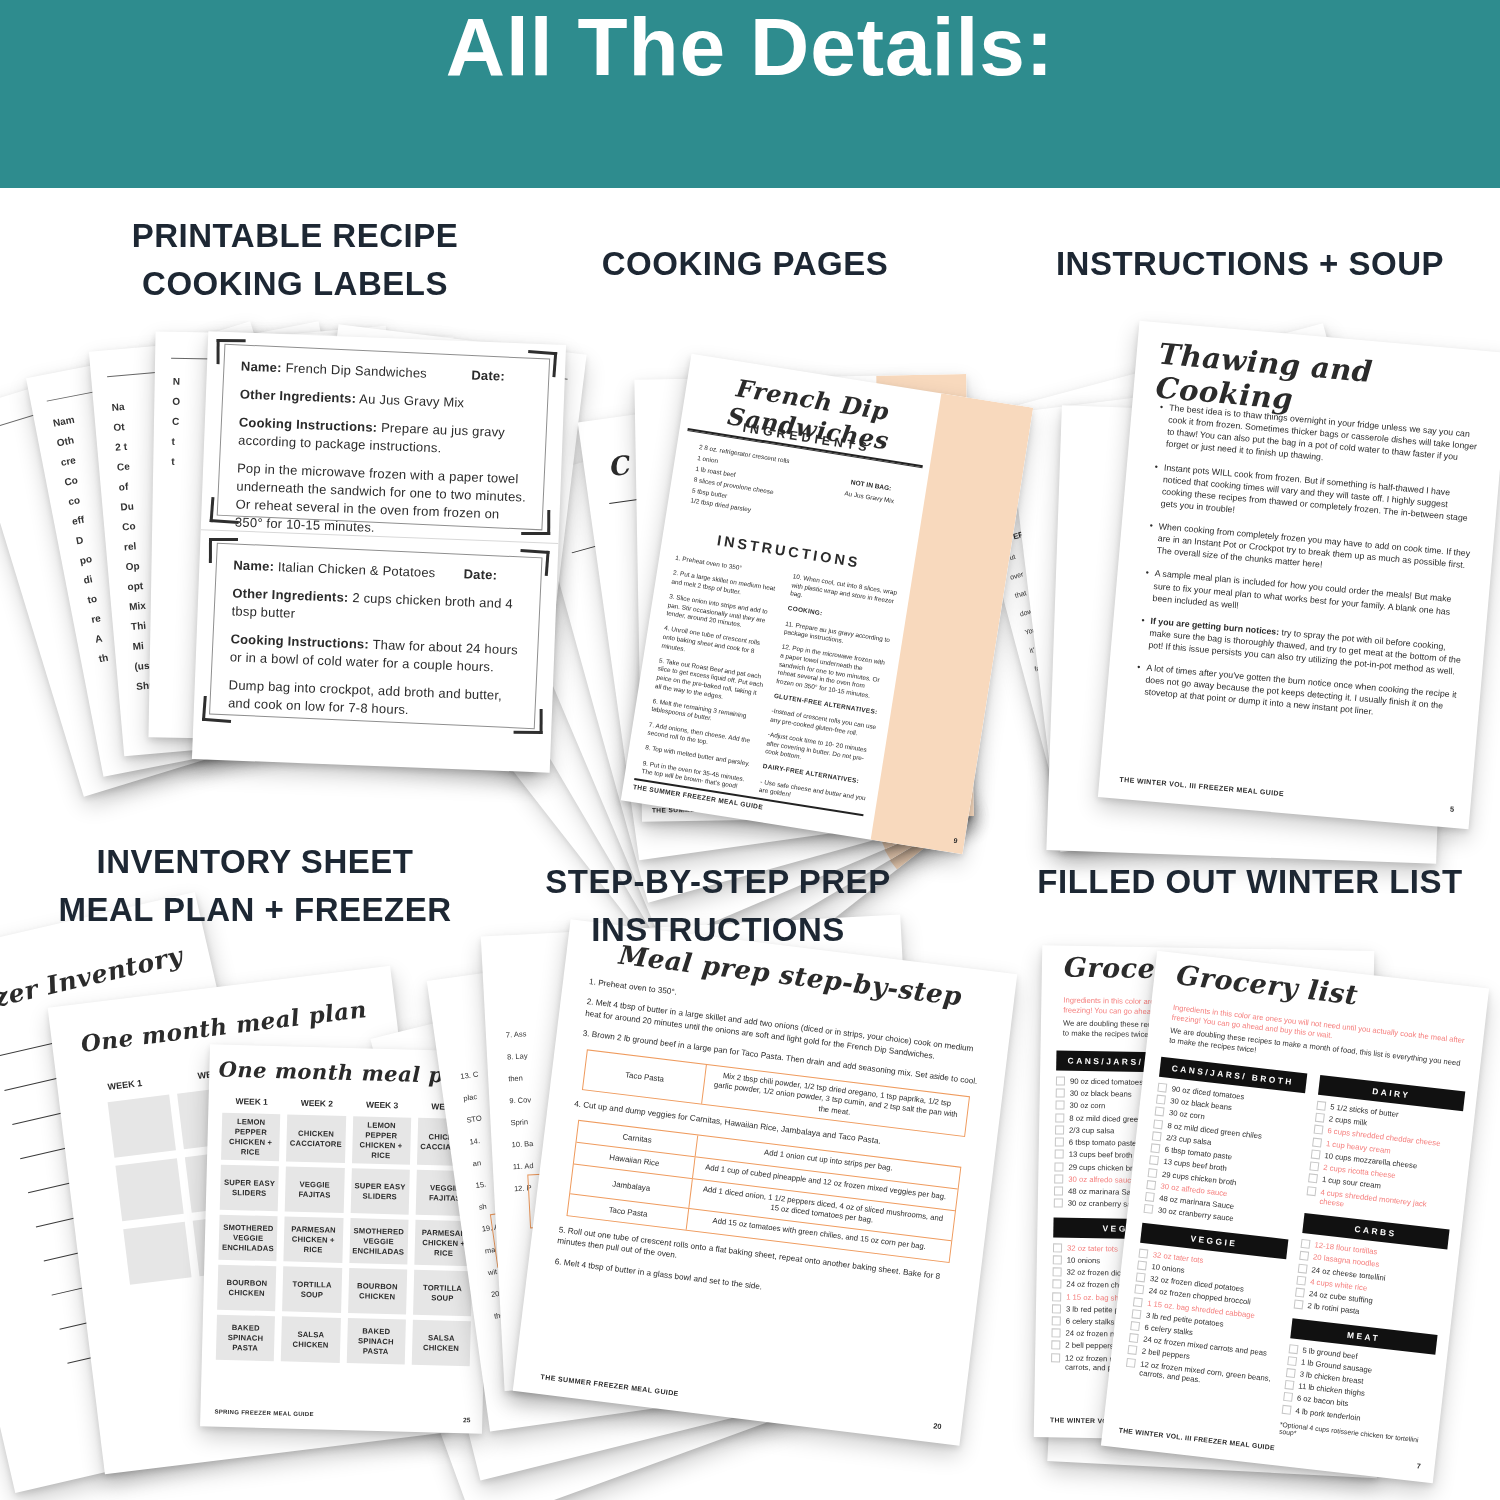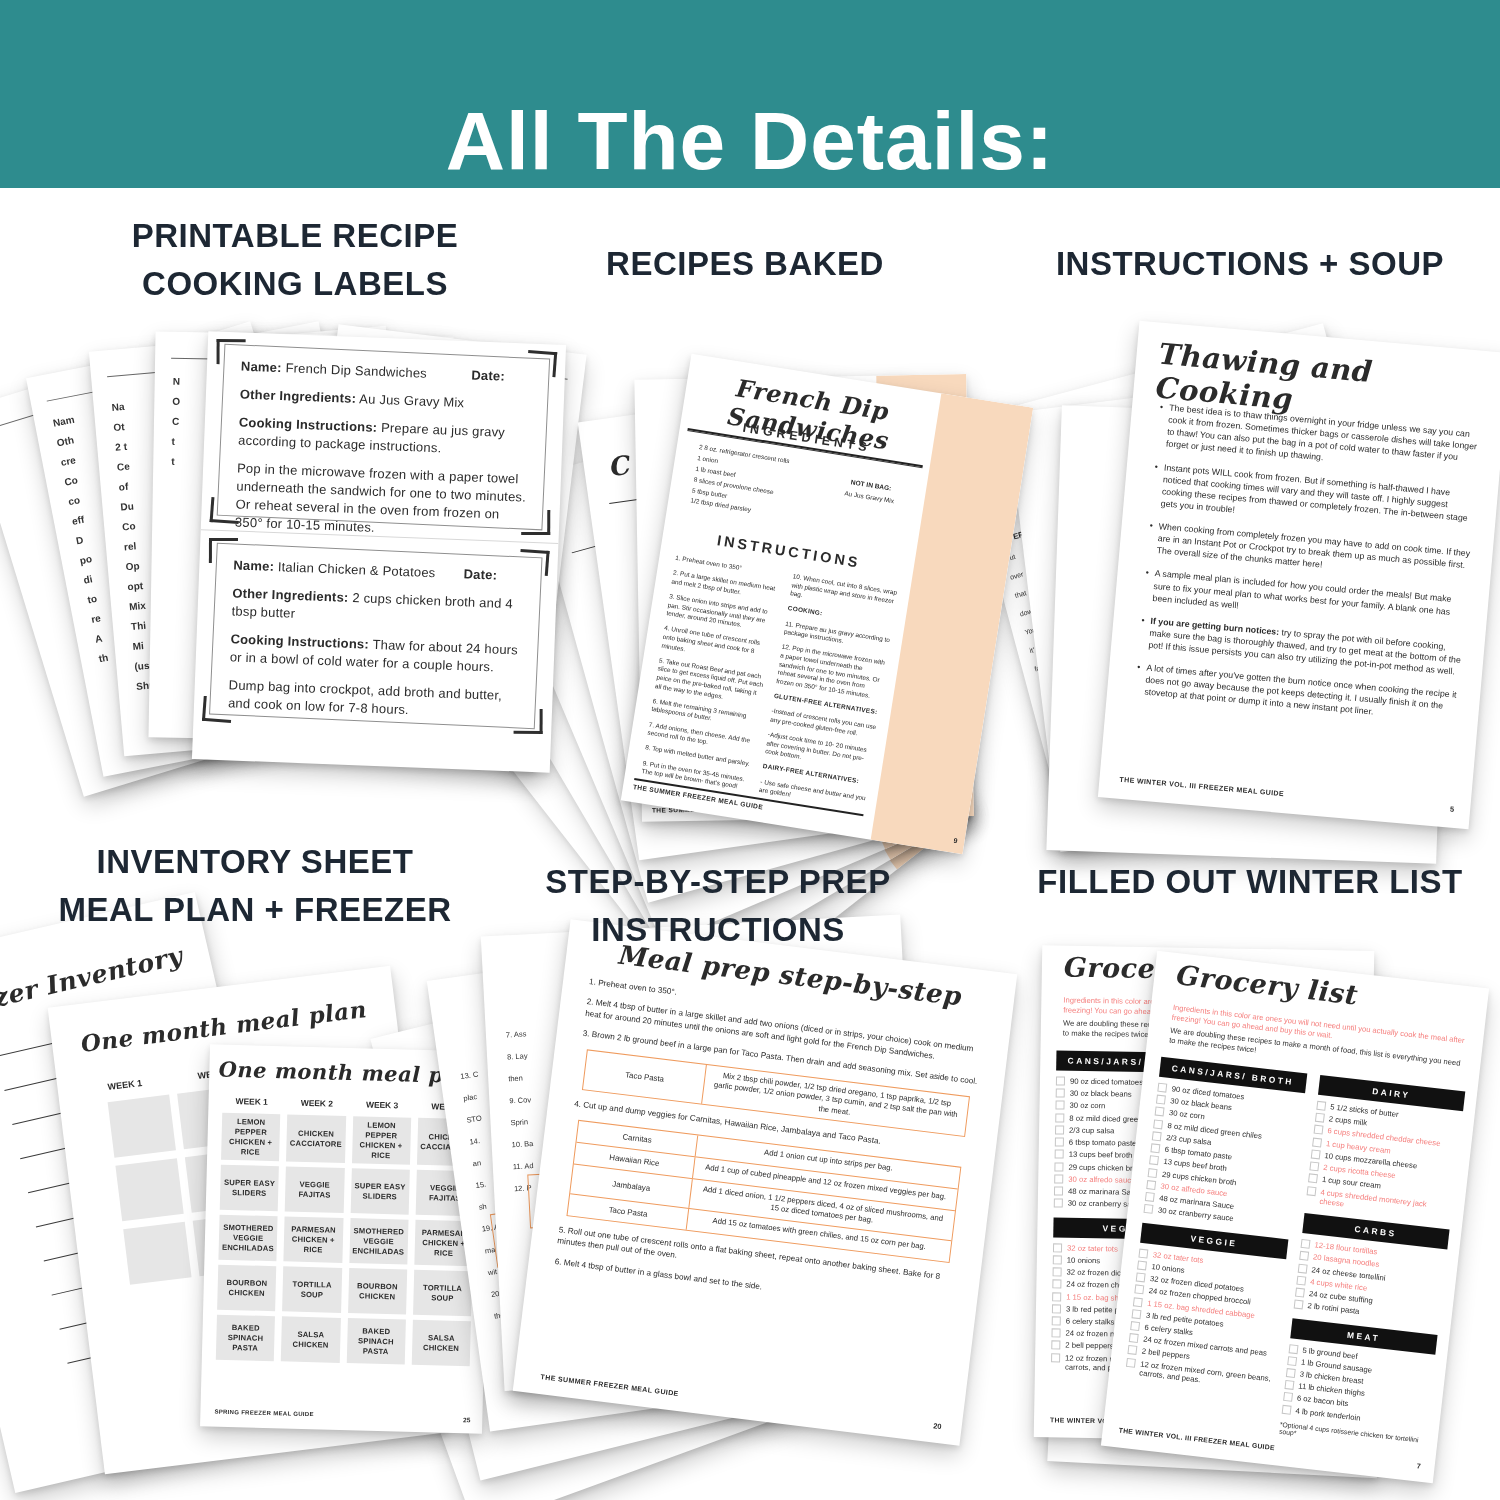--- a/index.html
+++ b/index.html
@@ -1,20 +1,20 @@
 <!DOCTYPE html>
 <html style="--teal: #2e8c8e; --navy: #1d2733; --peach: #f8d9bd; --orange: #ef9b5e; --pink: #f5807f; --graycell: #e6e6e6; --bar: #111111;"><head>
 <meta charset="utf-8">
 <style>
   html,body{margin:0;padding:0;}
   body{width:1500px;height:1500px;position:relative;overflow:hidden;background:#fff;
        font-family:"Liberation Sans",sans-serif;color:#2b2b2b;}
   b{font-weight:700;}
   .banner{position:absolute;left:0;top:0;width:1500px;height:188px;background:var(--teal,#2e8c8e);
-          display:flex;align-items:flex-end;justify-content:center;z-index:50;}
+          display:flex;align-items:flex-start;justify-content:center;z-index:50;}
   .banner h1{margin:0;color:#fff;font-size:82px;font-weight:800;letter-spacing:1px;}
   .sec-head{position:absolute;text-align:center;color:var(--navy,#1d2733);font-weight:800;
             font-size:33px;line-height:1.45;letter-spacing:.5px;z-index:40;}
   .page{position:absolute;background:#fff;overflow:hidden;
         box-shadow:0 10px 22px rgba(0,0,0,.20),0 3px 6px rgba(0,0,0,.12);}
   .script{font-family:"DejaVu Serif",serif;font-style:italic;font-weight:700;letter-spacing:.5px;}
   .frag-col{position:absolute;display:flex;flex-direction:column;font-size:10px;font-weight:700;color:#333;}
   .frag{margin-bottom:9px;}
   
   .s1b{width:298px;height:406px;}
@@ -146,21 +146,21 @@
 <body>
 
 <header class="banner">
   <h1>All The Details:</h1>
 </header>
 
 <div class="sec-head" style="left:60px;top:212px;width:470px;">
   <div>PRINTABLE RECIPE</div>
   <div>COOKING LABELS</div>
 </div>
-<div class="sec-head" style="left:530px;top:240px;width:430px;">RECIPES BAKED</div>
+<div class="sec-head" style="left:530px;top:240px;width:430px;">COOKING PAGES</div>
 <div class="sec-head" style="left:1020px;top:240px;width:460px;">INSTRUCTIONS + SOUP</div>
 <div class="sec-head" style="left:25px;top:838px;width:460px;">
   <div>INVENTORY SHEET</div>
   <div>MEAL PLAN + FREEZER</div>
 </div>
 <div class="sec-head" style="left:503px;top:858px;width:430px;">
   <div>STEP-BY-STEP PREP</div>
   <div>INSTRUCTIONS</div>
 </div>
 <div class="sec-head" style="left:1005px;top:858px;width:490px;">FILLED OUT WINTER LIST</div>

